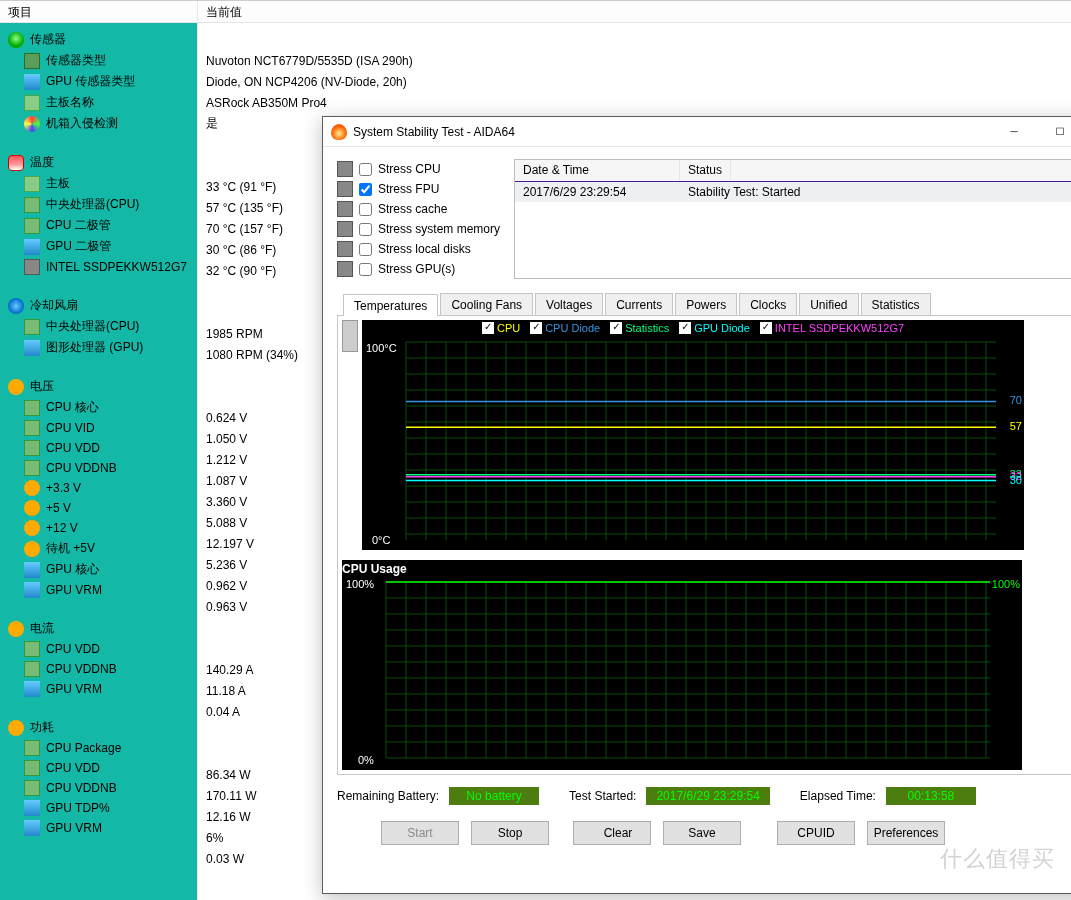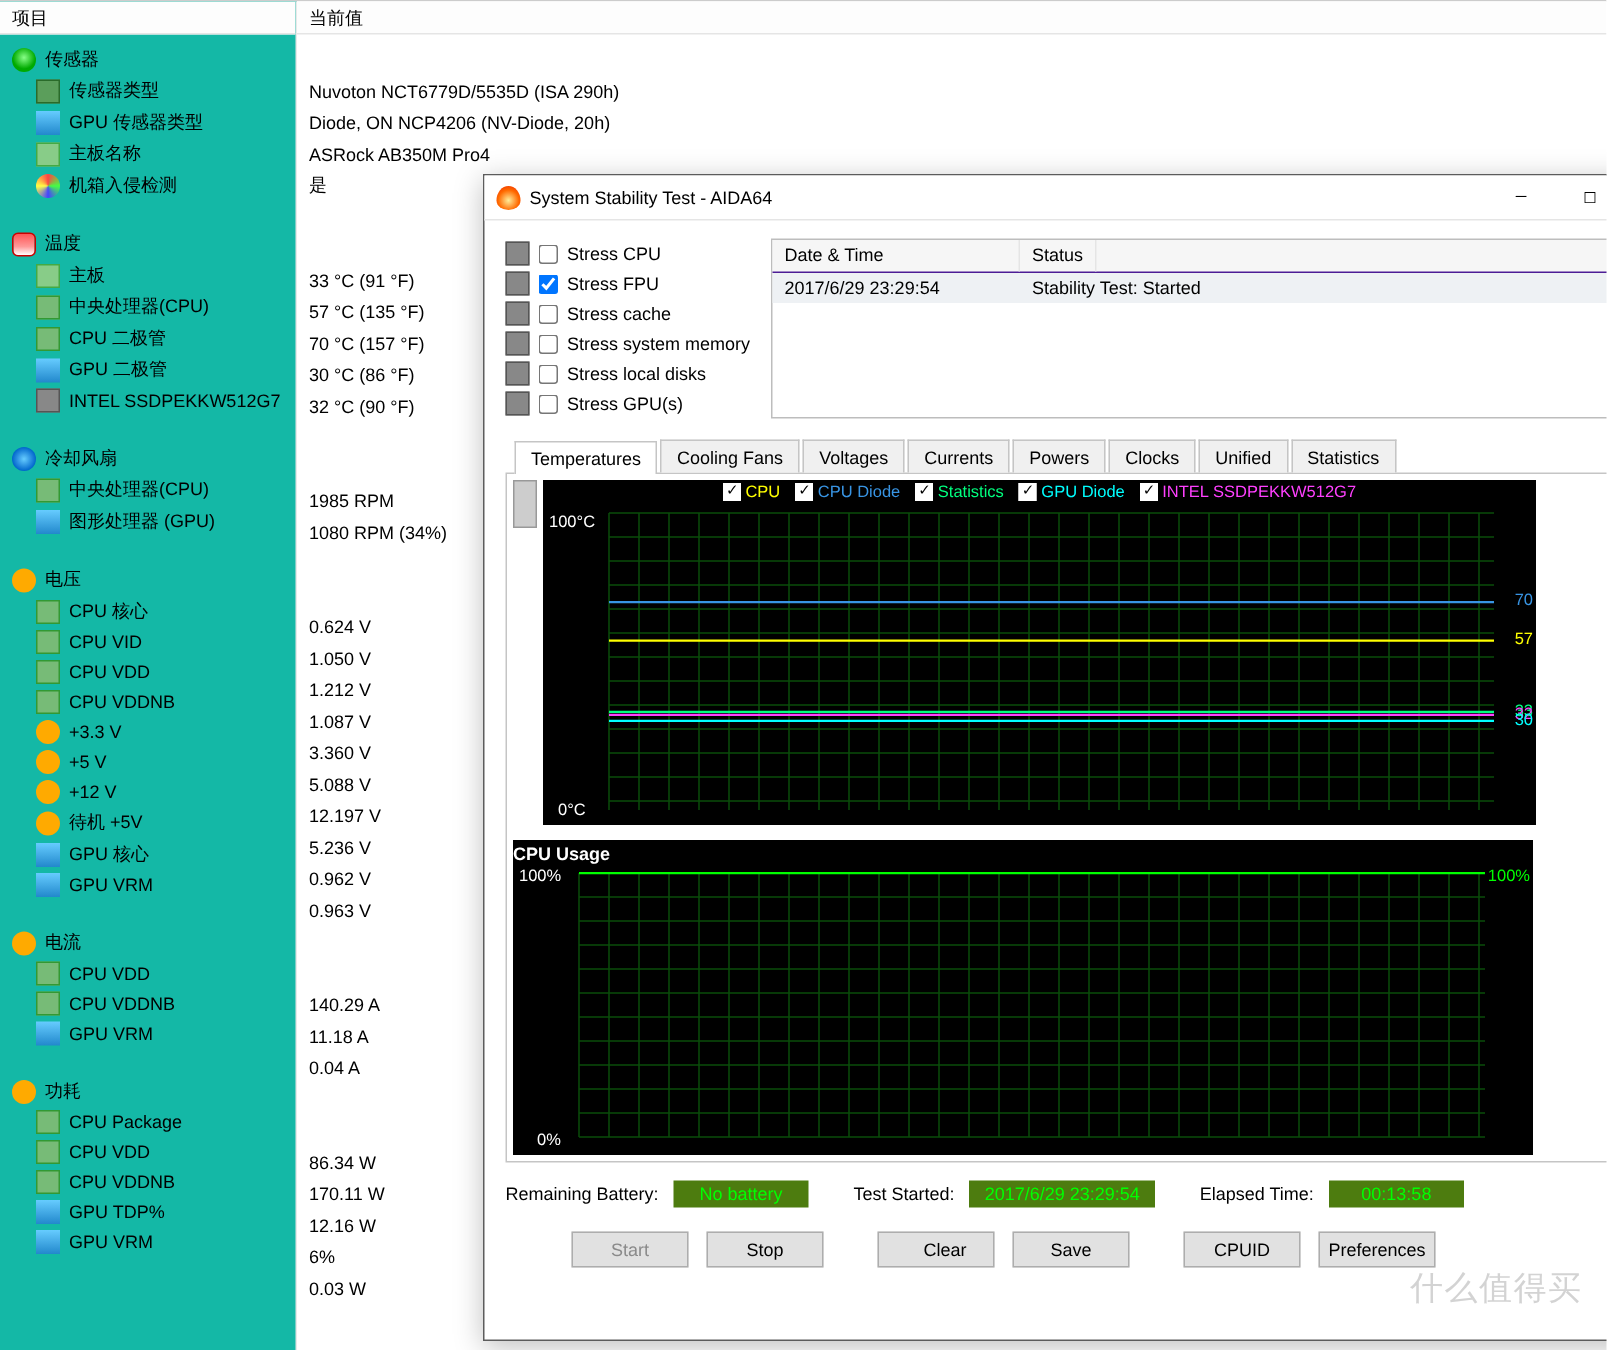--- a/index.html
+++ b/index.html
@@ -481,21 +481,21 @@
       <span class="status-box">No battery</span>
       <span style="margin-left:20px;">Test Started:</span>
       <span class="status-box">2017/6/29 23:29:54</span>
       <span style="margin-left:20px;">Elapsed Time:</span>
       <span class="status-box">00:13:58</span>
     </div>
 
     <div class="button-row">
       <button disabled="">Start</button>
       <button>Stop</button>
-      <button style="margin-left:24px;padding-left:12px;">Clear</button>
+      <button style="margin-left:12px;padding-left:12px;">Clear</button>
       <button>Save</button>
       <button style="margin-left:24px;">CPUID</button>
       <button>Preferences</button>
     </div>
   </div>
 </div>
 
 <div class="watermark">什么值得买</div>
 
 </body></html>

